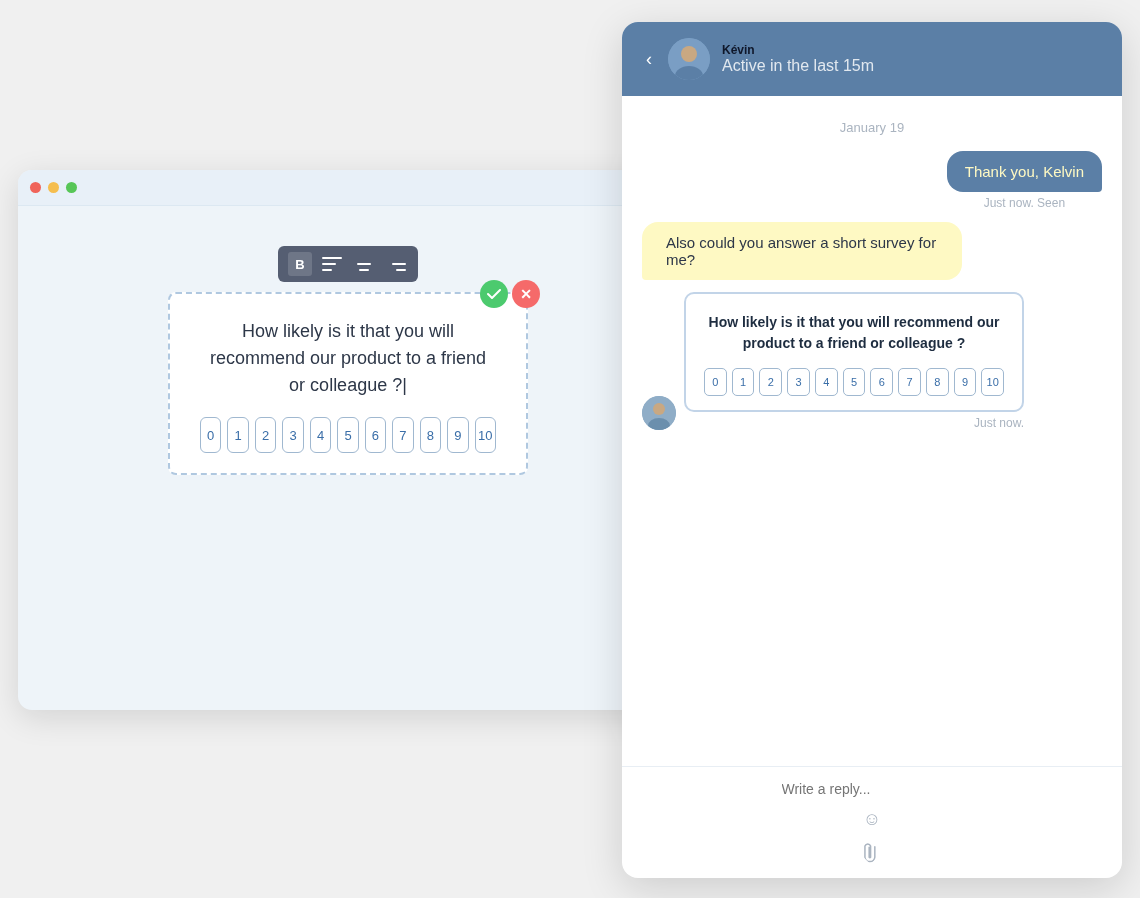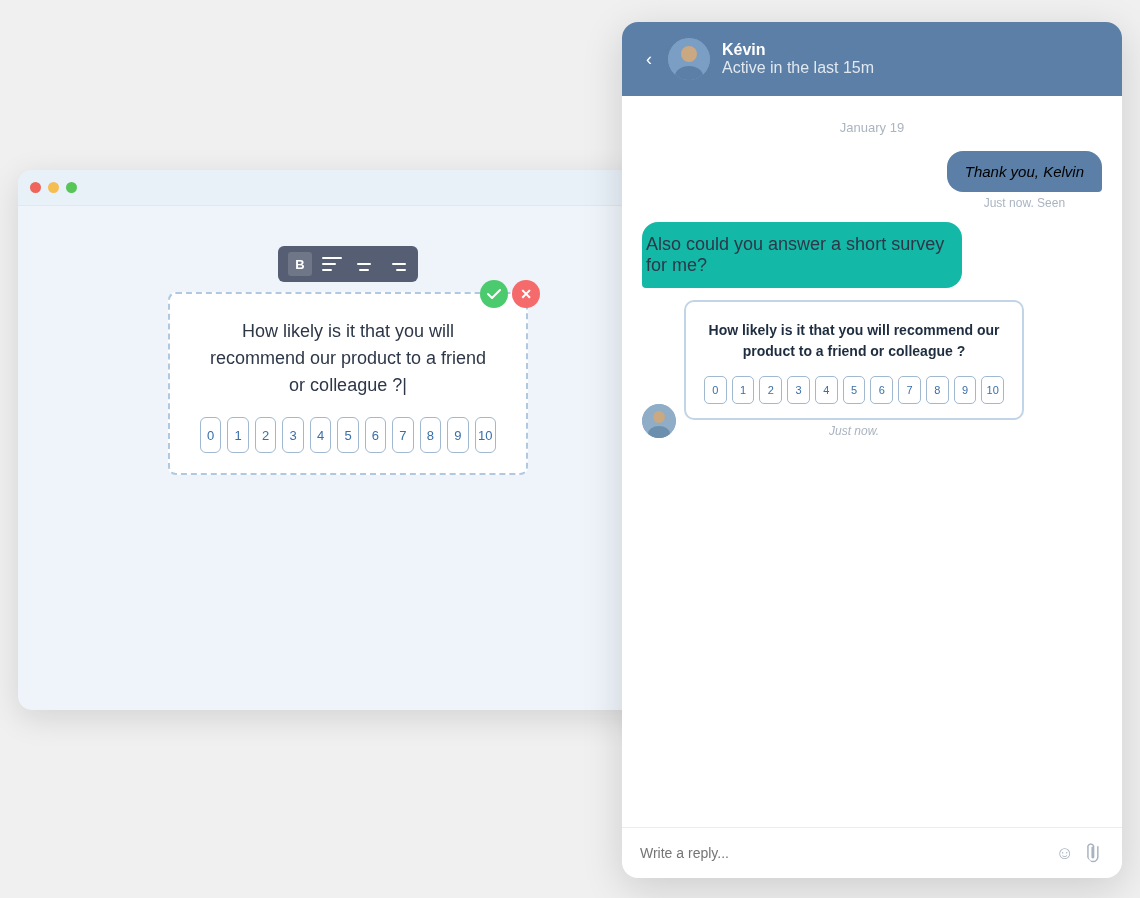--- a/index.html
+++ b/index.html
@@ -172,22 +172,22 @@
     .chat-avatar {
       width: 42px; height: 42px;
       border-radius: 50%;
       background: #7a9ec4;
       overflow: hidden;
       flex-shrink: 0;
       display: flex; align-items: center; justify-content: center;
     }
     .chat-header-info { flex: 1; }
     .chat-header-name {
-      color: #ffffff;
-      font-size: 16px;
+      color: #0f172a;
+      font-size: 12px;
       font-weight: 600;
     }
     .chat-header-status {
       color: rgba(255,255,255,0.82);
       font-size: 16px;
     }
 
     
     .chat-body {
       flex: 1;
@@ -206,45 +206,44 @@
       margin: 4px 0;
     }
 
     
     .chat-msg-sent {
       display: flex;
       justify-content: flex-end;
     }
     .bubble-sent {
       background: #5b7fa6;
-      color: #000000;
+      color: #fef9c3;
       padding: 12px 18px;
       border-radius: 16px 16px 4px 16px;
       font-size: 15px;
       max-width: 260px;
-      font-style: italic;
     }
     .chat-msg-meta {
       text-align: center;
       color: #aab4c0;
       font-size: 12px;
       margin-top: 4px;
     }
 
     
     .chat-msg-received {
       display: flex;
       justify-content: flex-start;
     }
     .bubble-received {
-      background: #14b8a6;
+      background: #fef9c3;
       color: #2d3748;
-      padding: 12px 4px;
+      padding: 12px 24px;
       border-radius: 16px 16px 16px 4px;
-      font-size: 18px;
+      font-size: 15px;
       max-width: 320px;
     }
 
     
     .survey-card {
       border: 2px solid #c2d4e8;
       border-radius: 10px;
       background: white;
       padding: 18px 18px 14px;
       max-width: 340px;
@@ -288,20 +287,21 @@
       display: flex; align-items: flex-end; justify-content: center;
     }
 
     .chat-footer {
       border-top: 1px solid #e8eef4;
       padding: 14px 18px;
       display: flex;
       align-items: center;
       gap: 12px;
       flex-shrink: 0;
+      flex-direction: column;
     }
     .reply-input {
       flex: 1;
       border: none;
       outline: none;
       font-size: 14px;
       color: #8a99aa;
       background: transparent;
     }
     .footer-icon {
@@ -432,21 +432,21 @@
               <div class="survey-nps-btn">3</div>
               <div class="survey-nps-btn">4</div>
               <div class="survey-nps-btn">5</div>
               <div class="survey-nps-btn">6</div>
               <div class="survey-nps-btn">7</div>
               <div class="survey-nps-btn">8</div>
               <div class="survey-nps-btn">9</div>
               <div class="survey-nps-btn">10</div>
             </div>
         </div>
-        <div class="chat-msg-meta" style="text-align:center;font-style:italic;">Just now.</div>
+        <div class="chat-msg-meta" style="text-align:right;">Just now.</div>
       </div>
     </div>
   </div>
 
   <div class="chat-footer">
     <input class="reply-input" type="text" placeholder="Write a reply..." style="">
     <span class="footer-icon">☺</span>
     <span class="footer-icon" style="font-size:16px; transform: rotate(-45deg); display:inline-block;">
       <svg width="18" height="18" viewBox="0 0 18 18" fill="none">
         <path d="M15.5 8.5L8 16a5 5 0 01-7-7l8-8a3 3 0 014 4L5 13a1 1 0 01-1-1l7-7" stroke="#aab4c0" stroke-width="1.5" stroke-linecap="round"></path>

